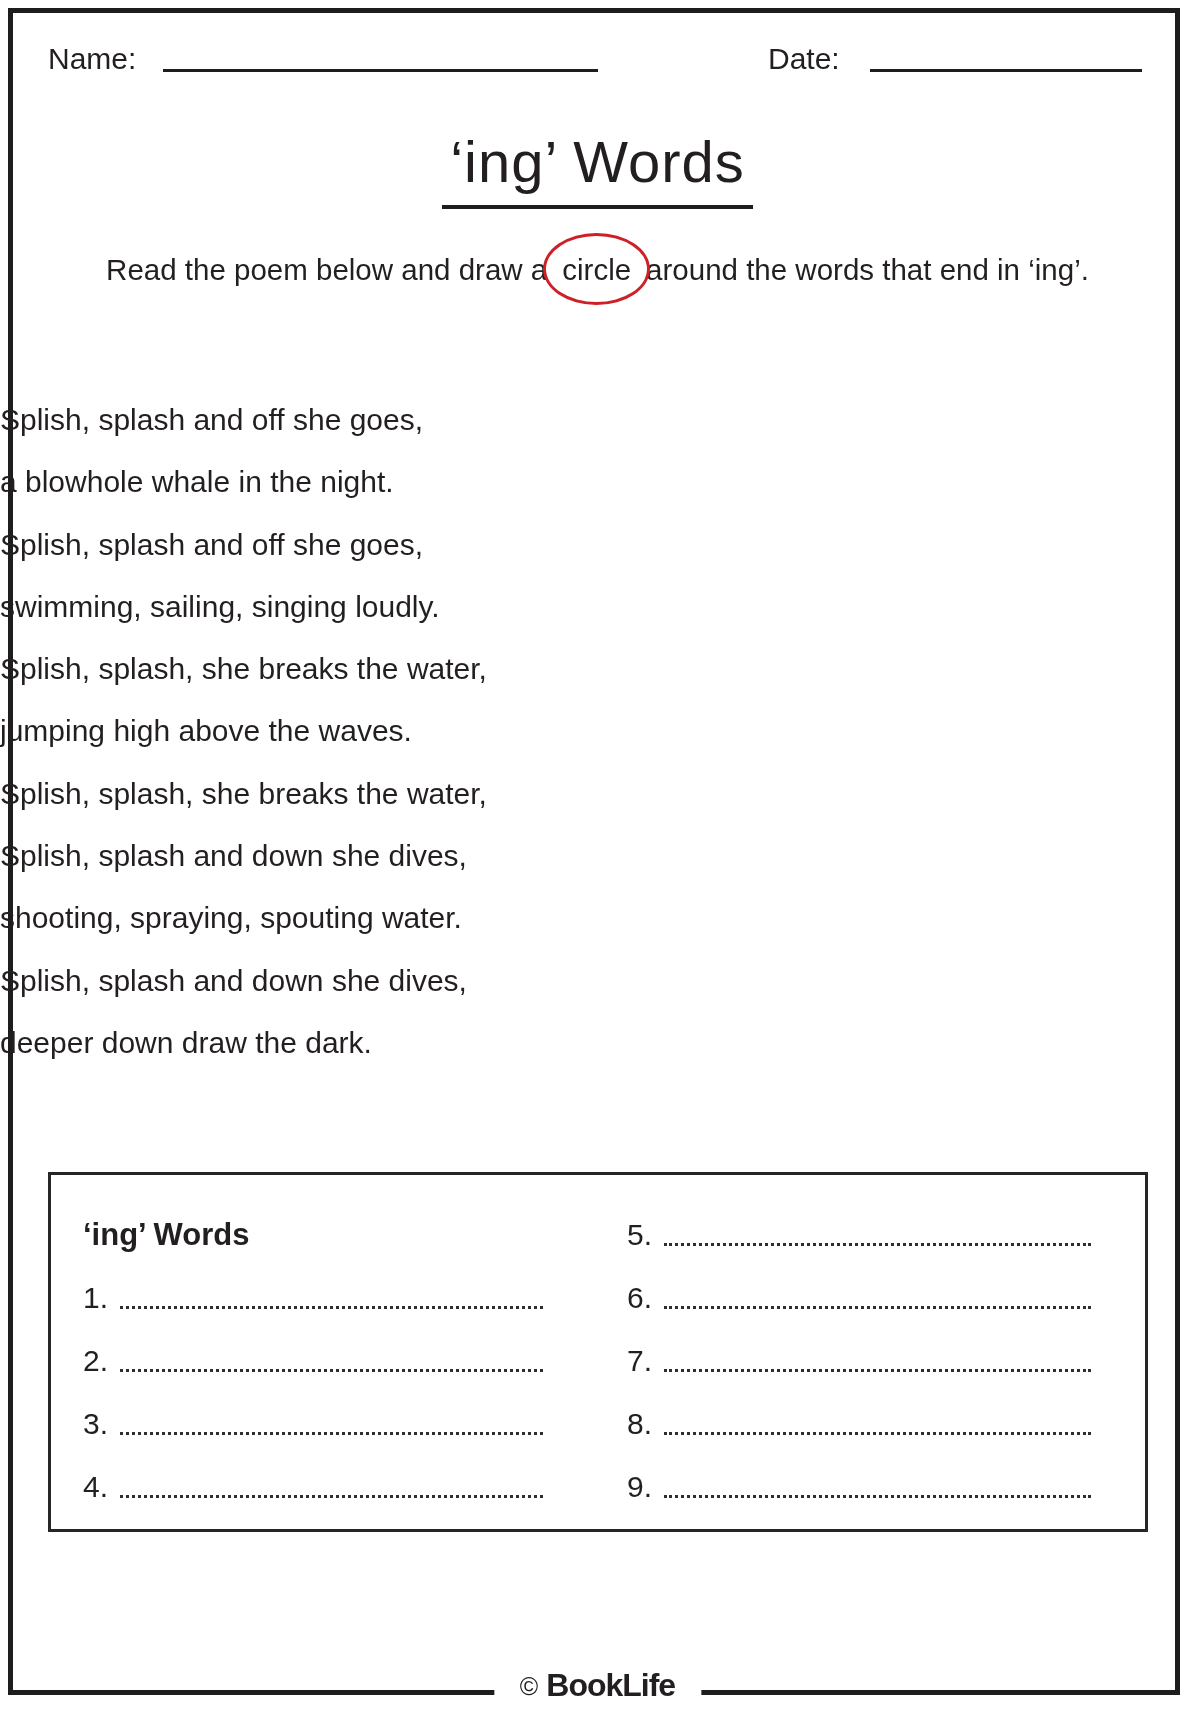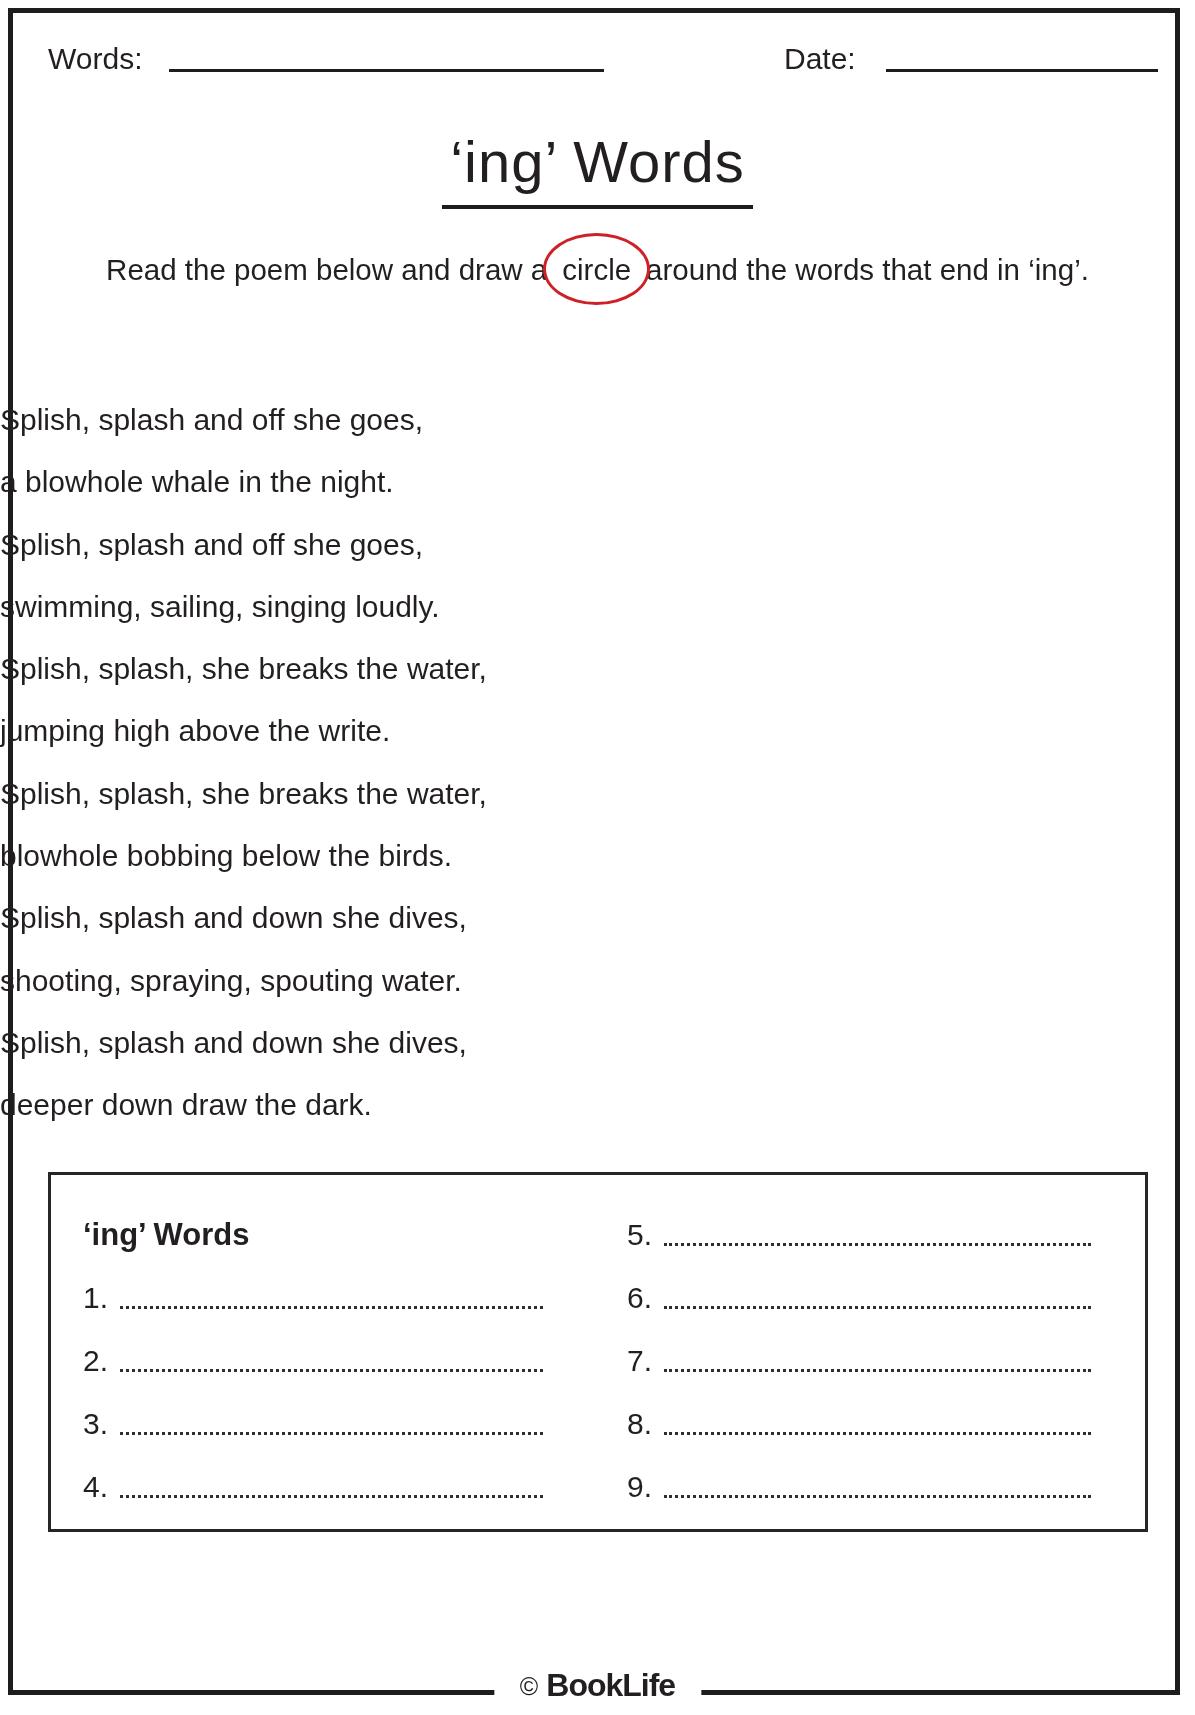--- a/index.html
+++ b/index.html
@@ -12,21 +12,21 @@
   .frame{
     position:absolute;left:8px;top:8px;right:15px;bottom:20px;
     border:5px solid #1d1d1b;z-index:1;
   }
   
   .field{position:absolute;display:flex;align-items:flex-end;font-size:30px;z-index:2;}
   .field-label{line-height:1;padding-bottom:1px;}
   .write-line{display:inline-block;border-bottom:3px solid #1d1d1b;margin-bottom:3px;}
   .name-field{left:48px;top:44px;}
   .name-field .write-line{width:435px;margin-left:27px;}
-  .date-field{left:768px;top:44px;margin-left:16px;}
+  .date-field{left:768px;top:44px;}
   .date-field .write-line{width:272px;margin-left:30px;}
   
   .title-wrap{position:absolute;top:128px;left:0;width:100%;text-align:center;z-index:2;}
   .title{
     display:inline-block;margin:0;font-size:58px;font-weight:400;letter-spacing:1px;
     border-bottom:4px solid #1d1d1b;padding:0 8px 10px 8px;
   }
   
   .instructions{position:absolute;top:247px;left:0;width:100%;text-align:center;font-size:29.5px;z-index:2;}
   .instr-line{height:46px;line-height:46px;white-space:nowrap;}
@@ -58,21 +58,21 @@
   }
   .copy{font-size:25px;font-weight:400;margin-right:8px;position:relative;top:1px;}
   .wordmark{font-size:32px;font-weight:700;letter-spacing:-1px;line-height:1.2;}
 </style>
 </head>
 <body>
 
 <div class="frame"></div>
 
 <div class="field name-field">
-  <span class="field-label">Words:</span>
+  <span class="field-label">Name:</span>
   <span class="write-line"></span>
 </div>
 
 <div class="field date-field">
   <span class="field-label">Date:</span>
   <span class="write-line"></span>
 </div>
 
 <div class="title-wrap">
   <h1 class="title">‘ing’ Words</h1>
@@ -83,23 +83,22 @@
     <span>Read the poem below and draw a</span><span class="circled"><span>circle</span></span><span>around the words that end in ‘ing’.</span>
   </div>
 </div>
 
 <div class="poem">
   <div class="poem-line">Splish, splash and off she goes,</div>
   <div class="poem-line">a blowhole whale in the night.</div>
   <div class="poem-line">Splish, splash and off she goes,</div>
   <div class="poem-line">swimming, sailing, singing loudly.</div>
   <div class="poem-line">Splish, splash, she breaks the water,</div>
-  <div class="poem-line">jumping high above the write.</div>
+  <div class="poem-line">jumping high above the waves.</div>
   <div class="poem-line">Splish, splash, she breaks the water,</div>
-  <div class="poem-line">blowhole bobbing below the birds.</div>
   <div class="poem-line">Splish, splash and down she dives,</div>
   <div class="poem-line">shooting, spraying, spouting water.</div>
   <div class="poem-line">Splish, splash and down she dives,</div>
   <div class="poem-line">deeper down draw the dark.</div>
 </div>
 
 <div class="answer-box">
   <div class="col col-left">
     <div class="row">
       <span class="box-header">‘ing’ Words</span>

